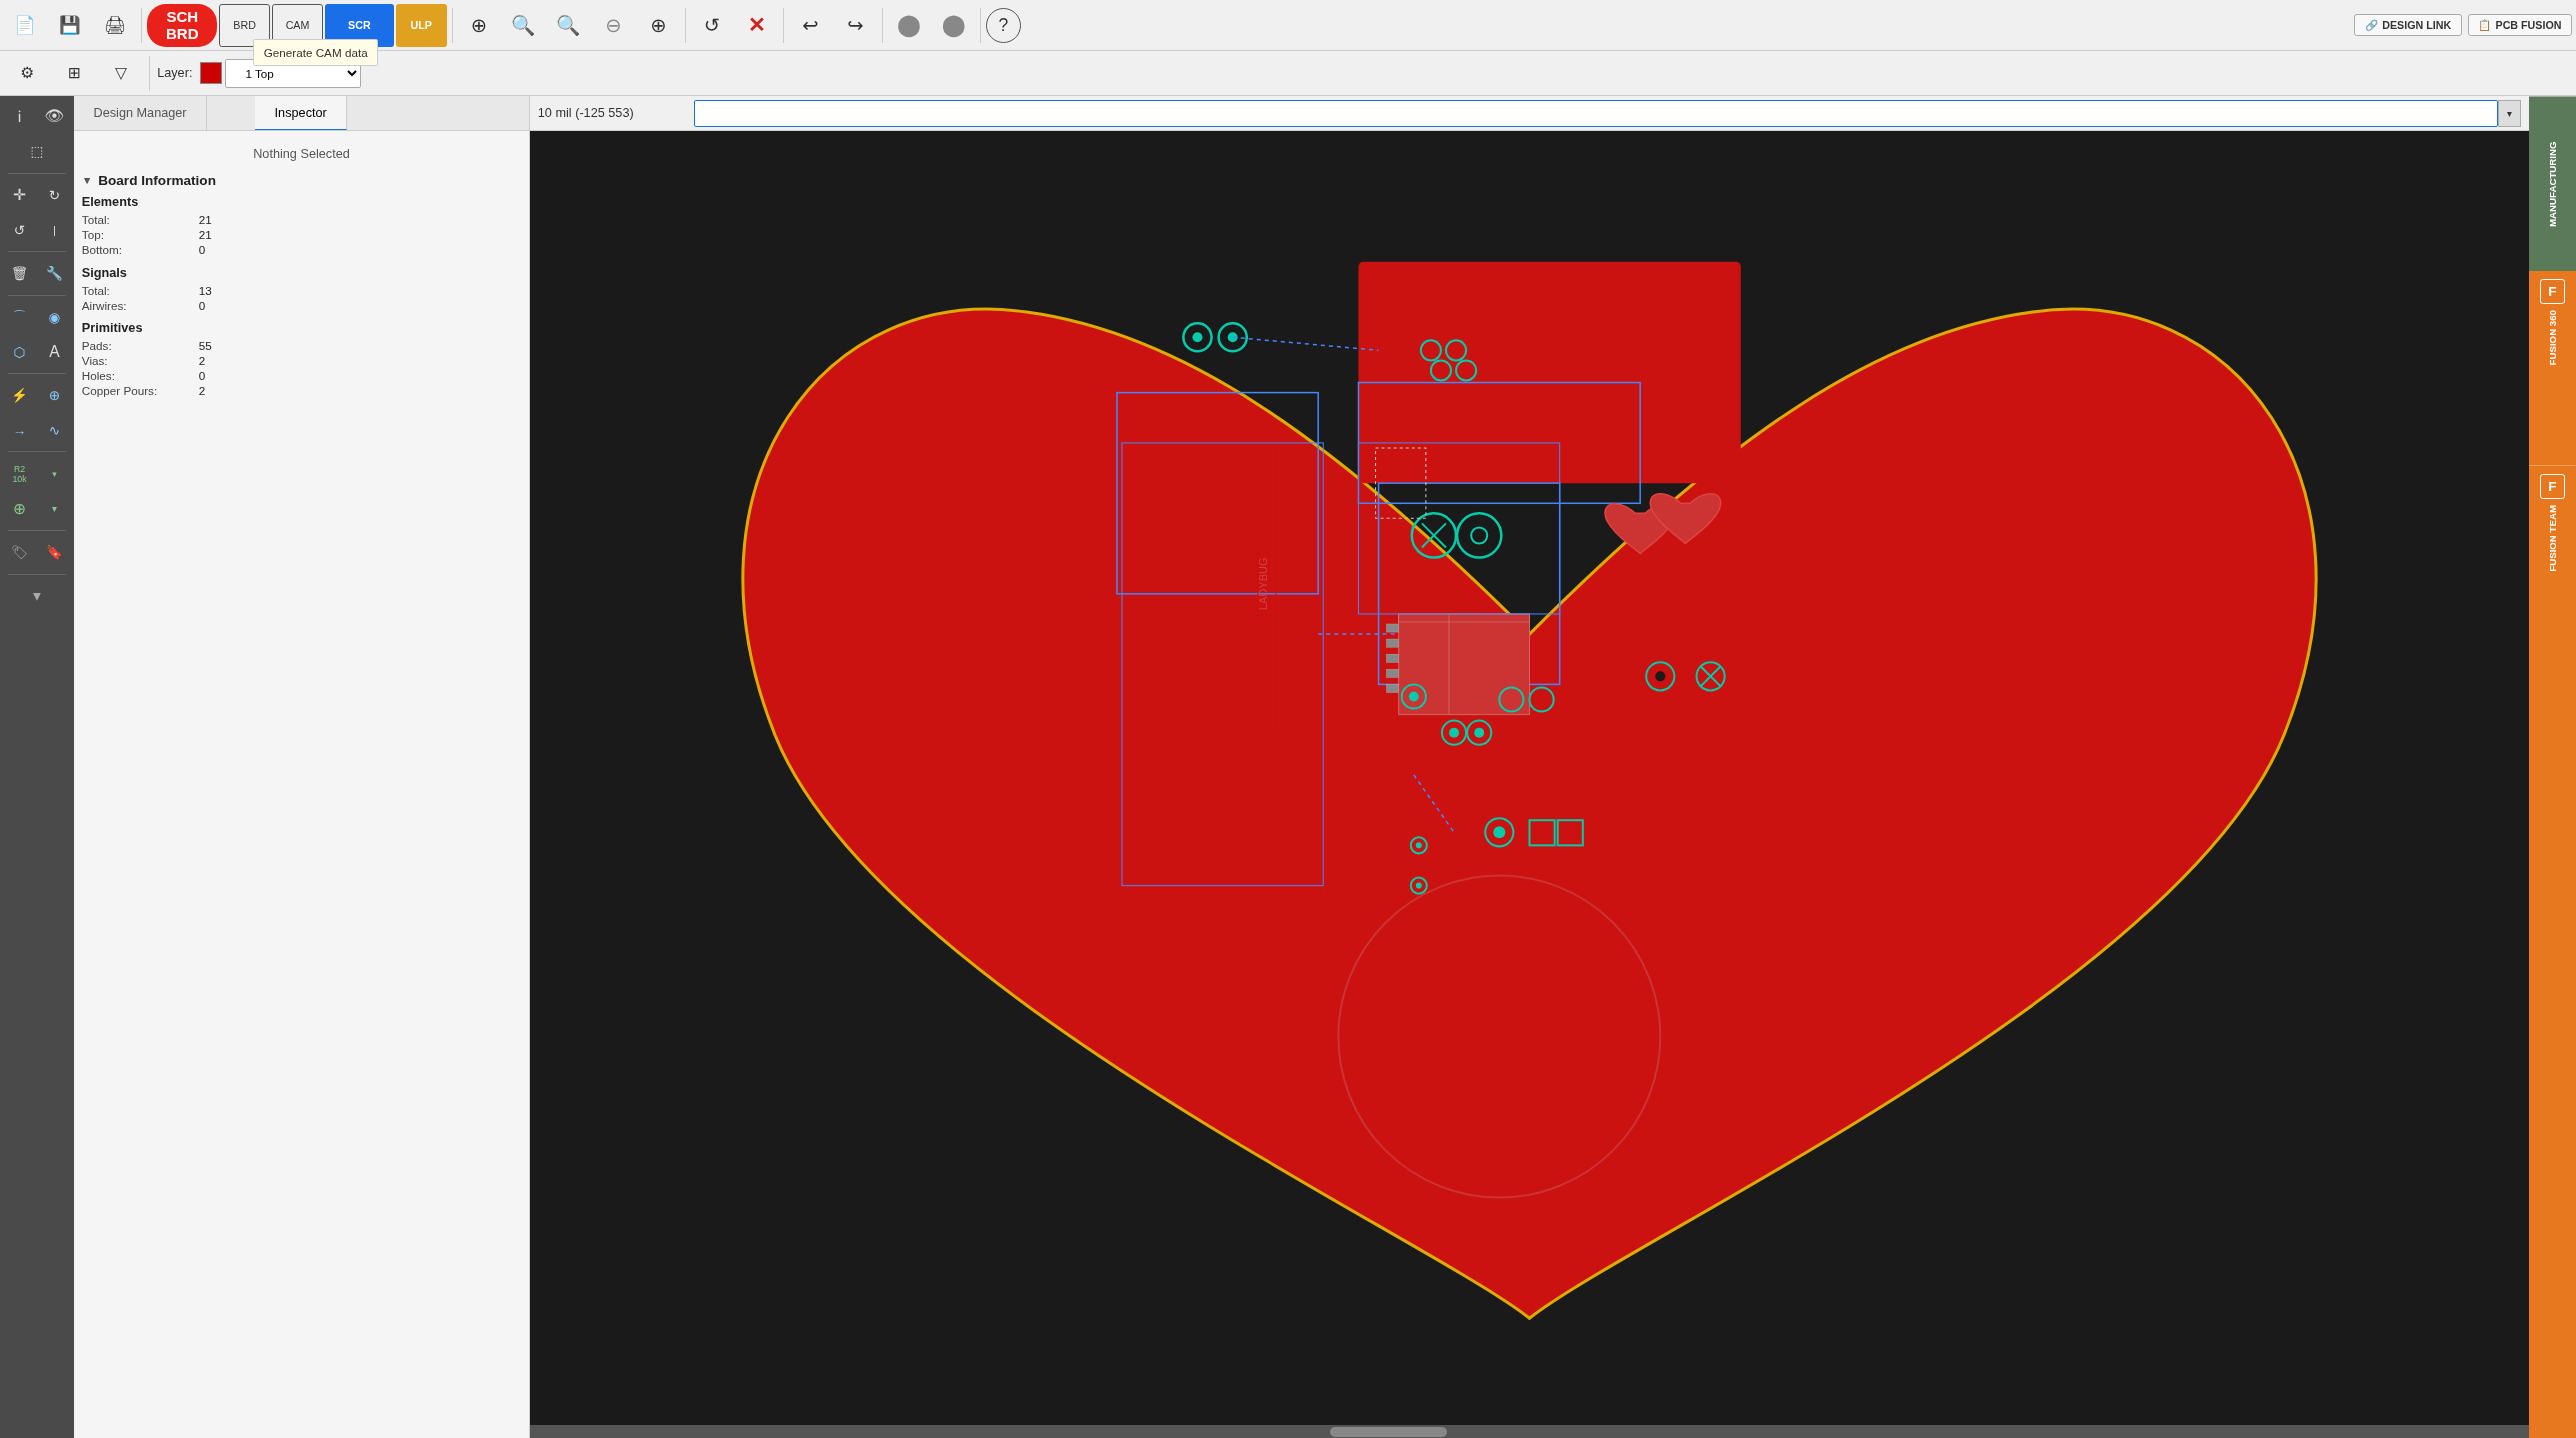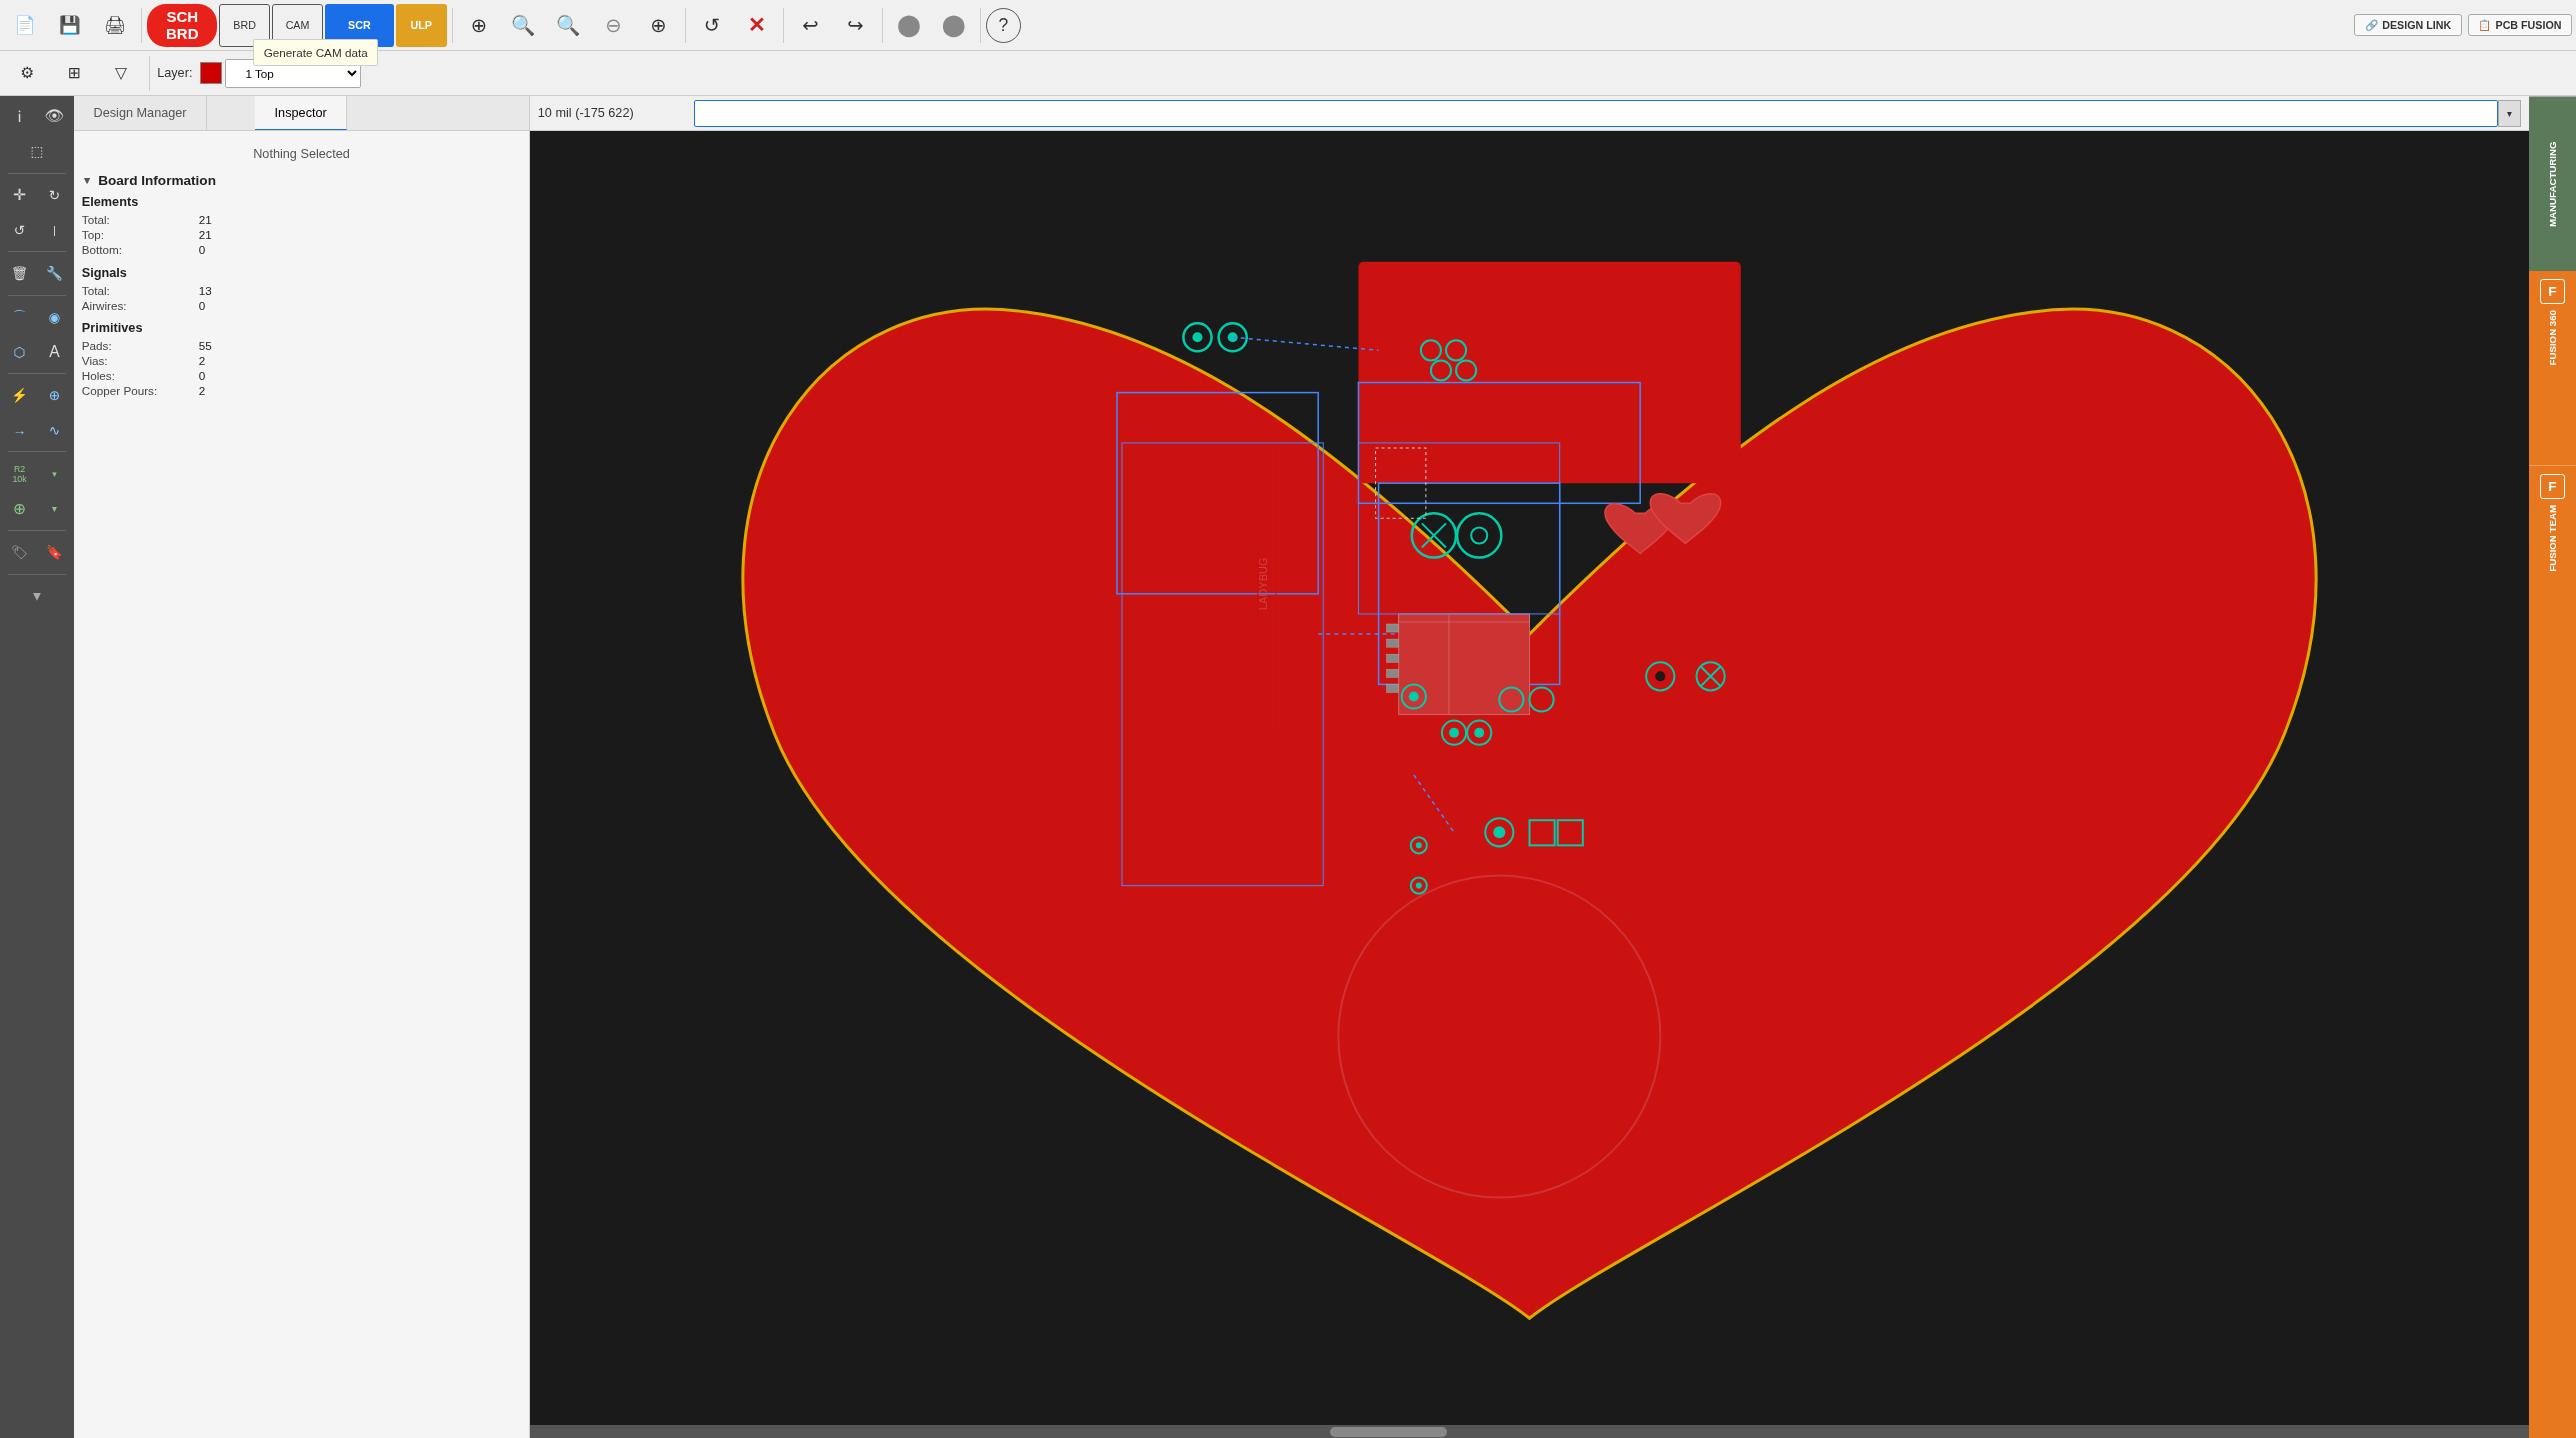--- a/index.html
+++ b/index.html
@@ -432,21 +432,21 @@
         <div class="info-row">
           <span class="info-key">Copper Pours:</span>
           <span class="info-val">2</span>
         </div>
       </div>
     </div>
   </div>
 
   <div id="canvas-area">
     <div id="coord-bar">
-      <span class="coord-text">10 mil (-175 622)</span>
+      <span class="coord-text">10 mil (-125 553)</span>
       <input class="coord-input" type="text" value="" placeholder="" style="">
       <div class="coord-dropdown">▾</div>
     </div>
     <div id="pcb-canvas">
 
       <svg id="pcb-svg" viewBox="0 0 1900 1300" xmlns="http://www.w3.org/2000/svg" style="font-size:12px">
 
         <rect width="1900" height="1300" fill="#1a1a1a"></rect>
 
         <path d="M 950 1180

